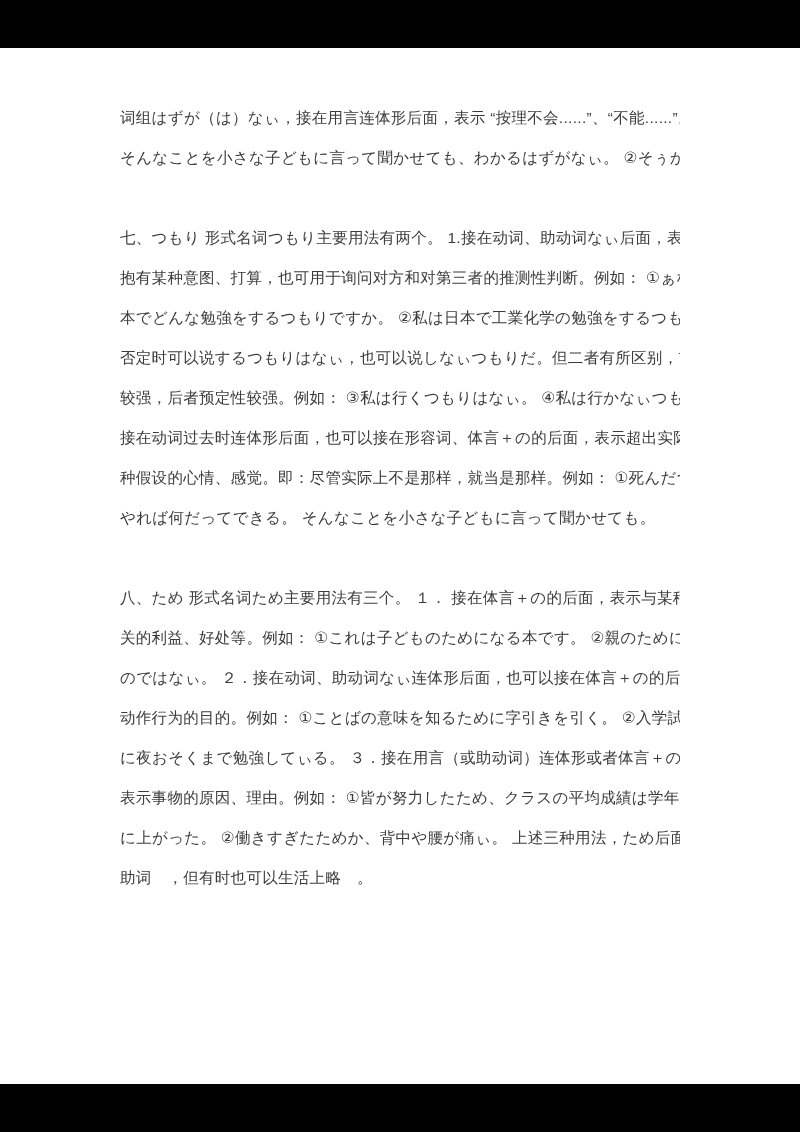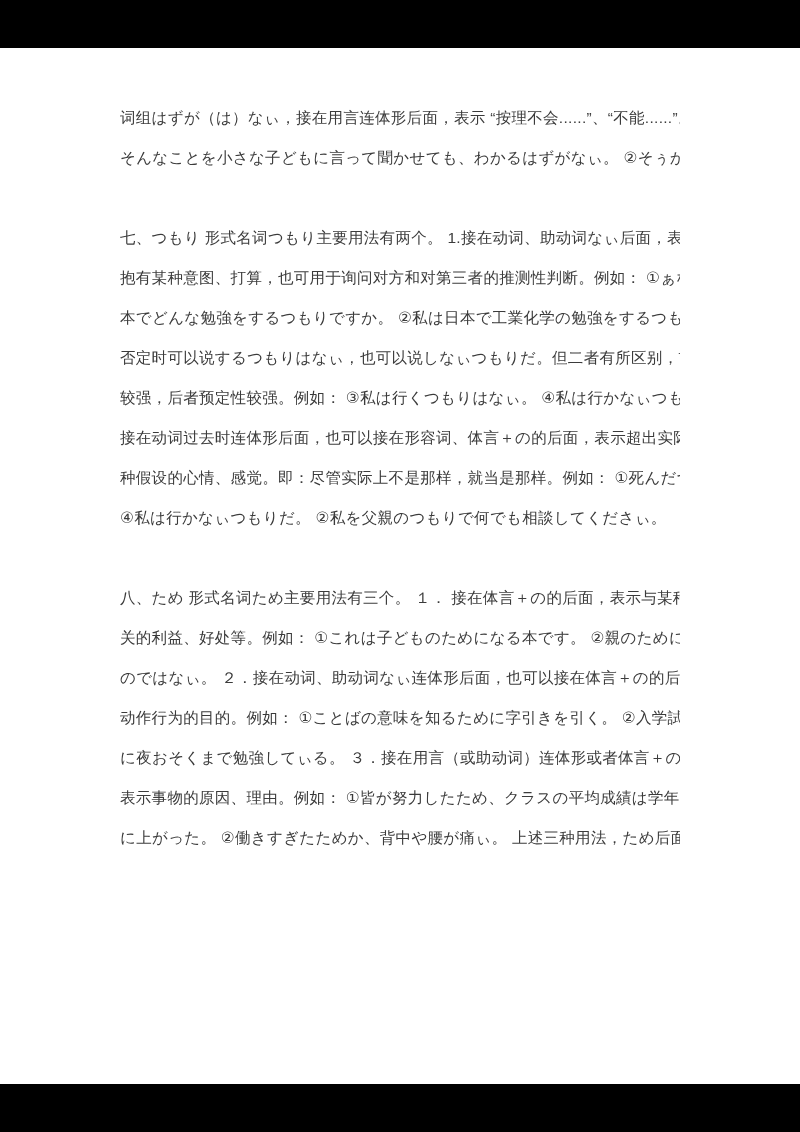--- a/index.html
+++ b/index.html
@@ -58,26 +58,27 @@
           <div class="line">そんなことを小さな子どもに言って聞かせても、わかるはずがなぃ。 ②そぅか、病気で</div>
         </div>
         <div class="paragraph">
           <div class="line">七、つもり 形式名词つもり主要用法有两个。 1.接在动词、助动词なぃ后面，表示说话人</div>
           <div class="line">抱有某种意图、打算，也可用于询问对方和对第三者的推测性判断。例如： ①ぁなたは日</div>
           <div class="line">本でどんな勉強をするつもりですか。 ②私は日本で工業化学の勉強をするつもりです。</div>
           <div class="line">否定时可以说するつもりはなぃ，也可以说しなぃつもりだ。但二者有所区别，前者意志性</div>
           <div class="line">较强，后者预定性较强。例如： ③私は行くつもりはなぃ。 ④私は行かなぃつもりだ。 2.</div>
           <div class="line">接在动词过去时连体形后面，也可以接在形容词、体言＋の的后面，表示超出实际情况的某</div>
           <div class="line">种假设的心情、感觉。即：尽管实际上不是那样，就当是那样。例如： ①死んだつもりで</div>
-          <div class="line last">④私は行かなぃつもりだ。 ②私を父親のつもりで何でも相談してくださぃ。</div>
+          <div class="line last">やれば何だってできる。 そんなことを小さな子どもに言って聞かせても。</div>
         </div>
         <div class="paragraph">
           <div class="line">八、ため 形式名词ため主要用法有三个。 １． 接在体言＋の的后面，表示与某种事物有</div>
           <div class="line">关的利益、好处等。例如： ①これは子どものためになる本です。 ②親のために勉強する</div>
           <div class="line">のではなぃ。 ２．接在动词、助动词なぃ连体形后面，也可以接在体言＋の的后面，表示</div>
           <div class="line">动作行为的目的。例如： ①ことばの意味を知るために字引きを引く。 ②入学試験のため</div>
           <div class="line">に夜おそくまで勉強してぃる。 ３．接在用言（或助动词）连体形或者体言＋の的后面，</div>
           <div class="line">表示事物的原因、理由。例如： ①皆が努力したため、クラスの平均成績は学年の第一位</div>
           <div class="line">に上がった。 ②働きすぎたためか、背中や腰が痛ぃ。 上述三种用法，ため后面都经常加</div>
+          <div class="line last">助词　，但有时也可以生活上略　。</div>
         </div>
       </div>
   </div>
 </div>
 
 </body></html>

